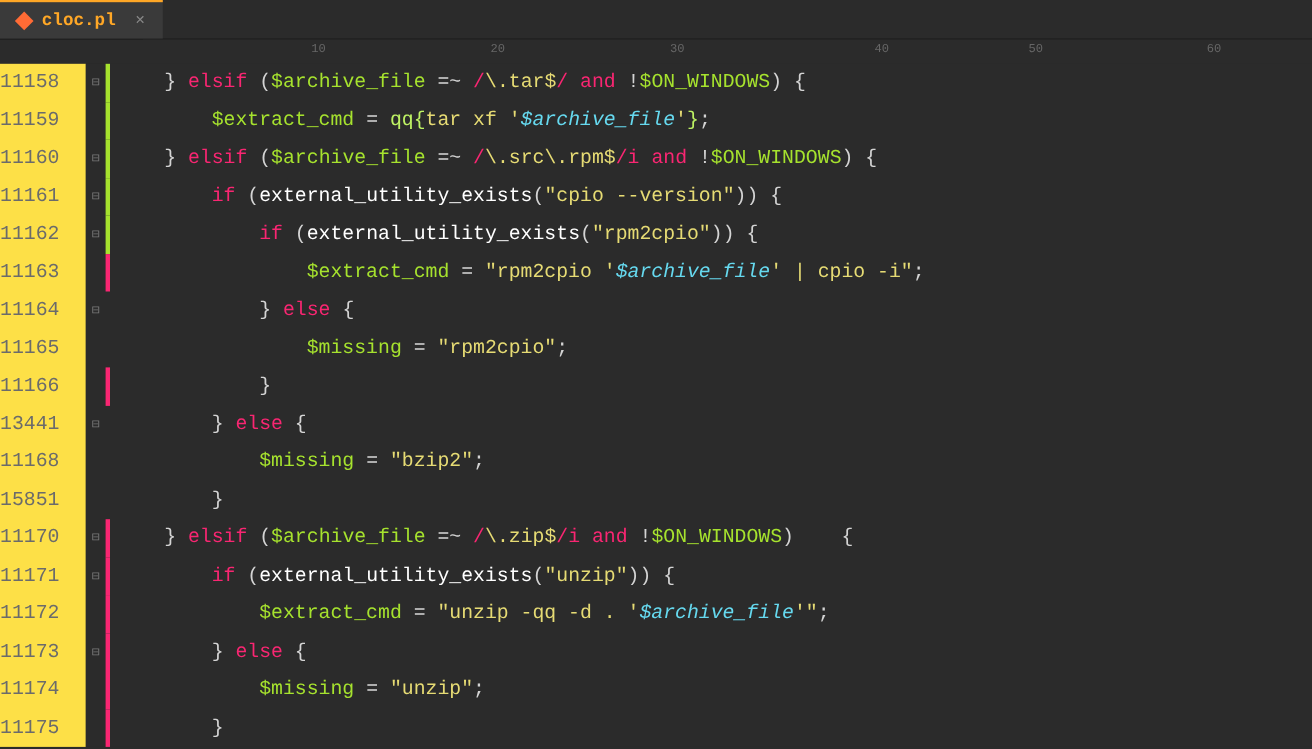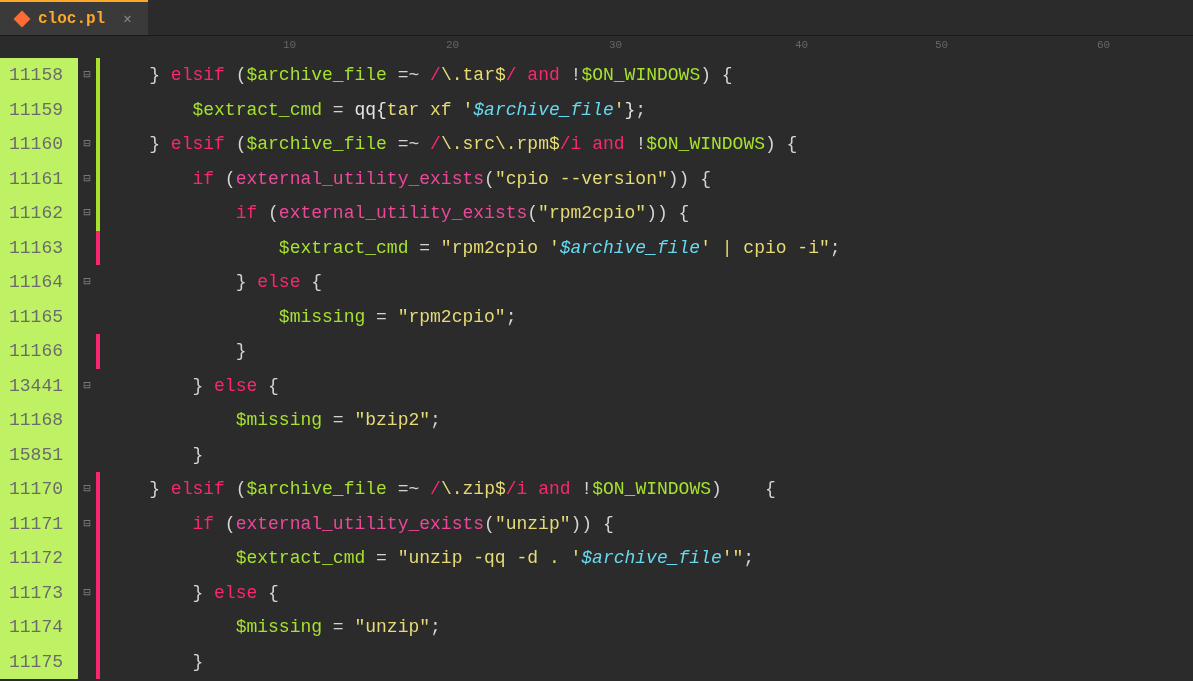--- a/index.html
+++ b/index.html
@@ -50,22 +50,22 @@
   color: #666;
   font-size: 11px;
   margin-left: 130px;
 }
 .ruler-mark { position: absolute; top: 3px; text-align: right; }
 .editor {
   display: flex;
   background: #2b2b2b;
 }
 .gutter {
-  background: #bef264;
-  text-align: center;
+  background: #fde047;
+  text-align: left;
   padding-right: 6px;
   color: #6b6b6b;
   user-select: none;
   width: 78px;
   flex-shrink: 0;
 }
 .fold-col {
   width: 18px;
   flex-shrink: 0;
   background: #2b2b2b;
@@ -91,22 +91,22 @@
   color: #d4d4d4;
 }
 .line { height: 34.5px; line-height: 34.5px; }
 .ln { height: 34.5px; line-height: 34.5px; font-size: 18px; }
 
 .kw { color: #f92672; }
 .id { color: #a6e22e; }
 .op { color: #d4d4d4; }
 .str { color: #e6db74; }
 .rg { color: #f92672; }
-.fn { color: #ec4899; margin-top: 32px; }
-.qq { color: #e5e5e5; }
+.fn { color: #ffffff; margin-top: 32px; }
+.qq { color: #bef264; }
 .strin { color: #e6db74; }
 .varstr { color: #66d9ef; font-style: italic; }
 .p { color: #d4d4d4; }
 </style>
 </head>
 <body>
 
 <div class="tabs">
   <div class="tab">
     <span class="tab-icon"></span>

